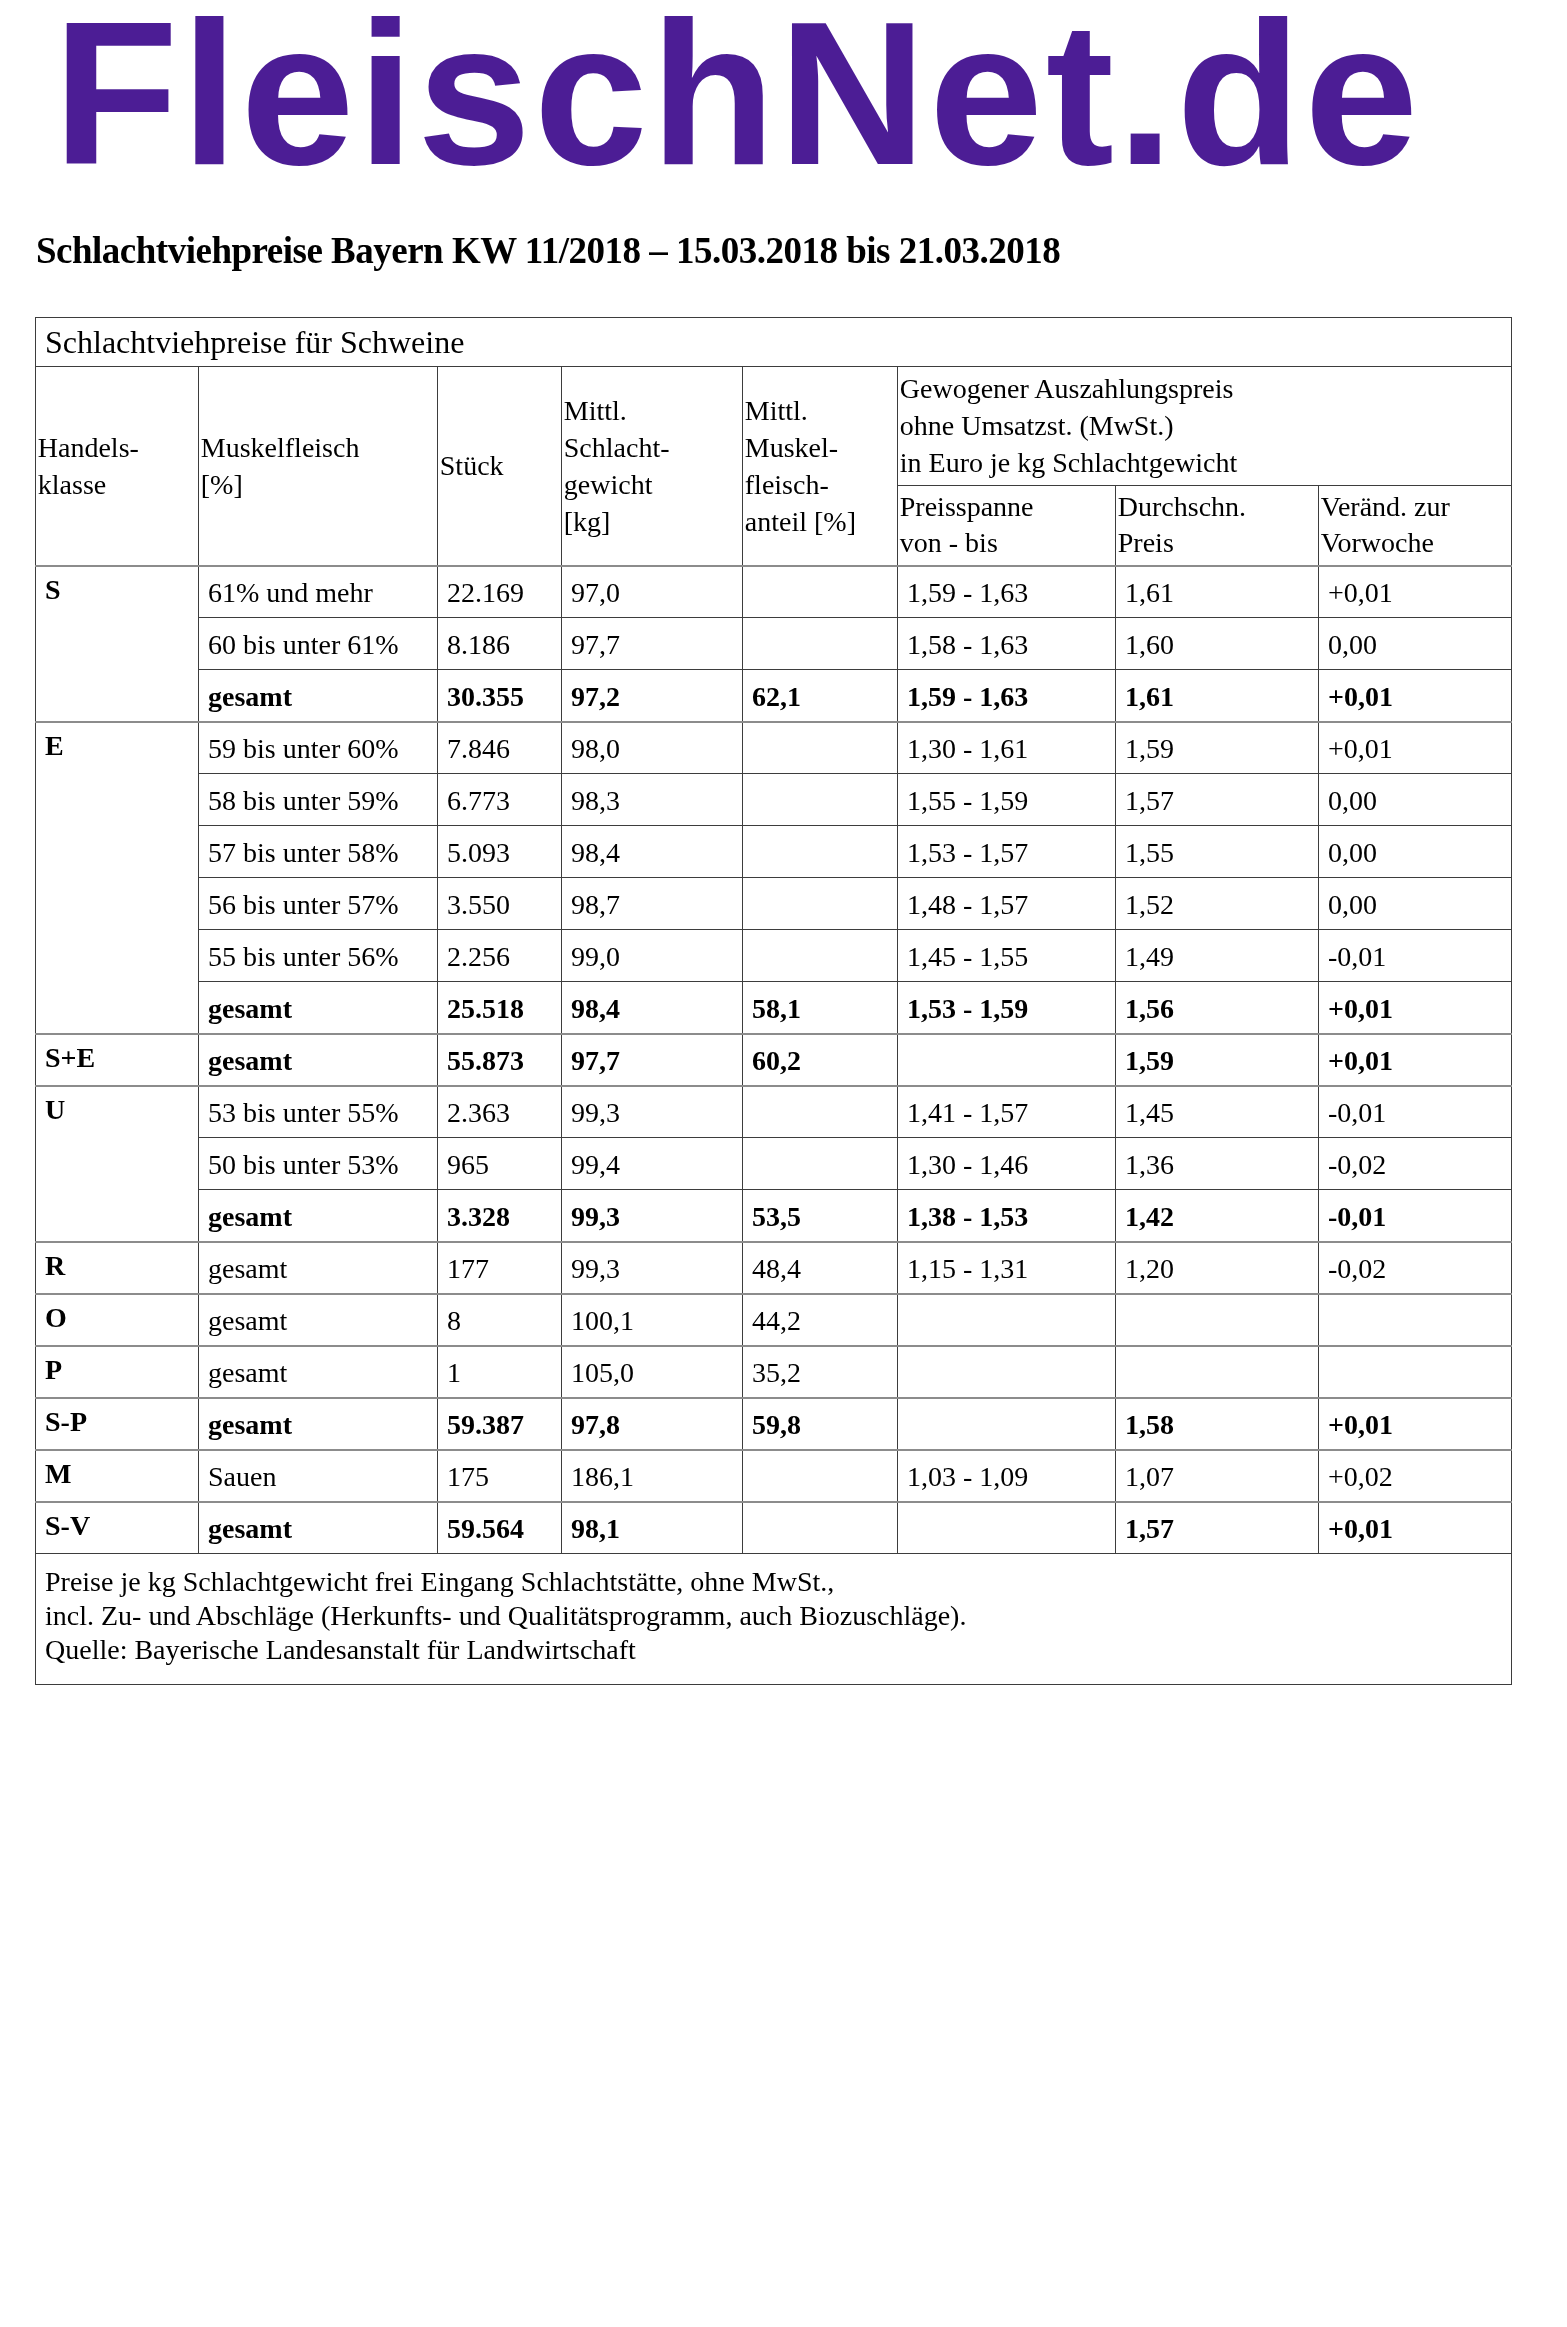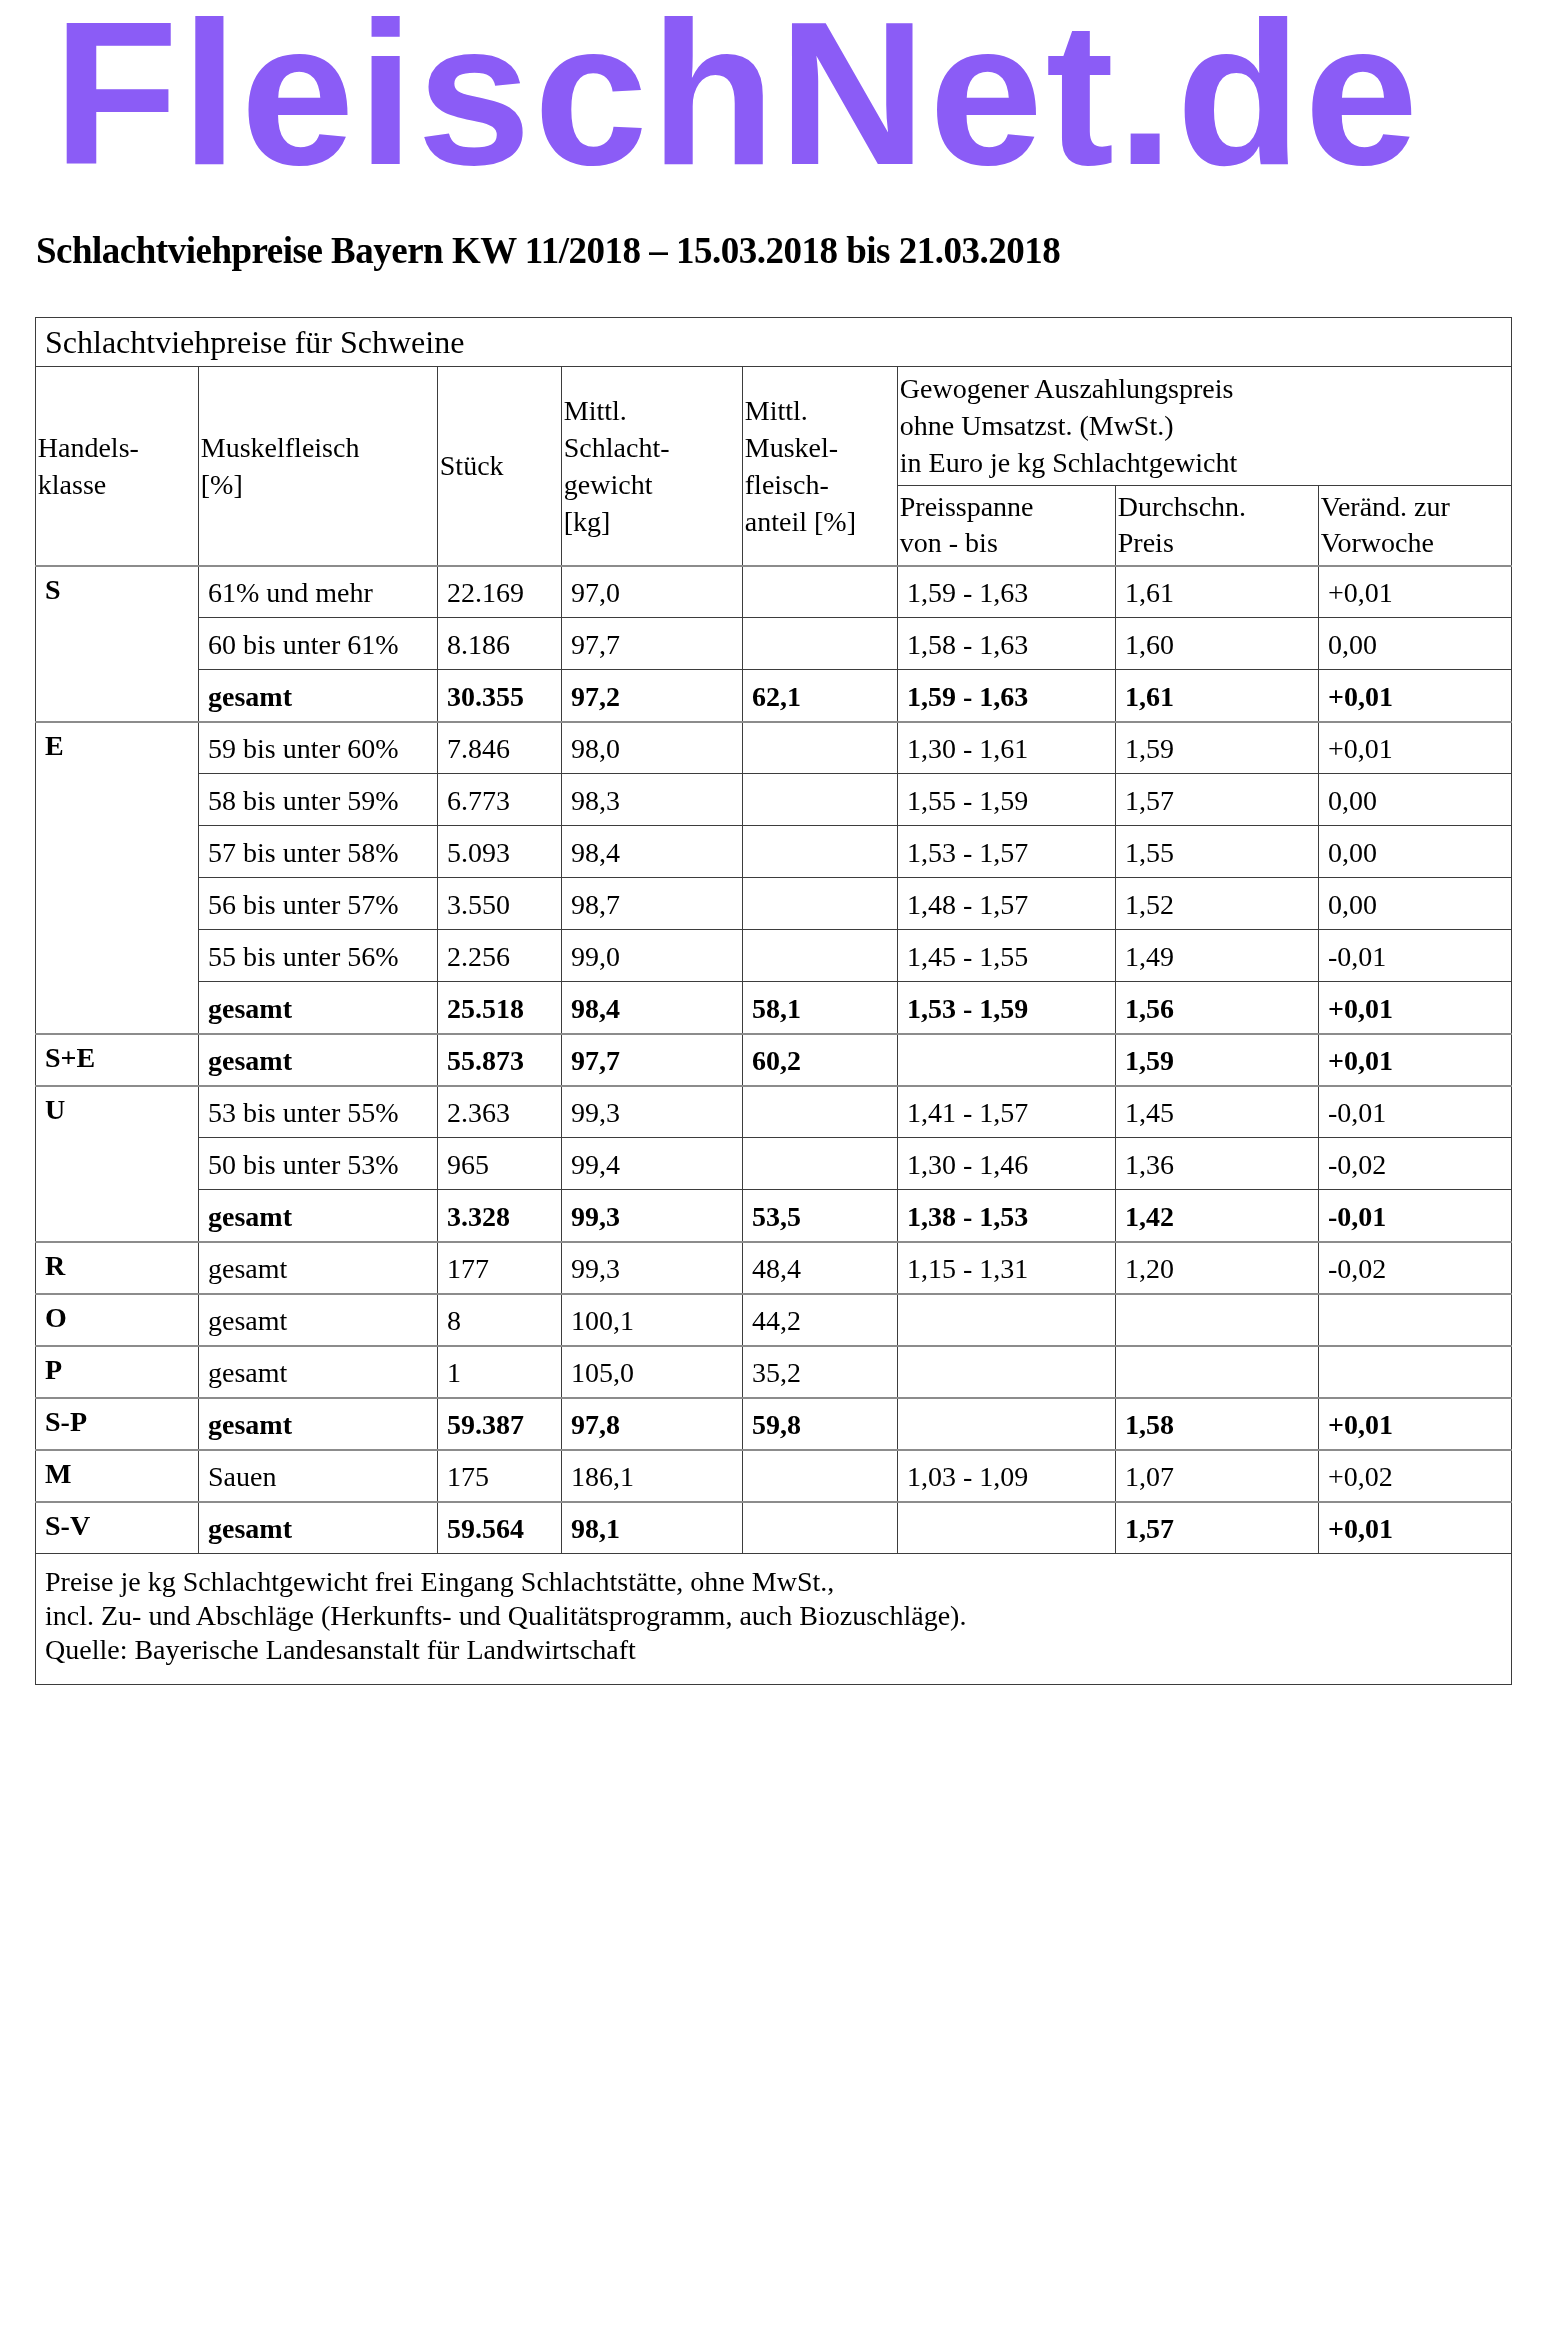--- a/index.html
+++ b/index.html
@@ -11,21 +11,21 @@
     font-family: "Liberation Serif", "DejaVu Serif", serif;
     color: #000;
     overflow: hidden;
   }
 
   
   .logo { margin: 14.5px 0 0 53px; }
   .brand {
     font-family: "Liberation Sans", "DejaVu Sans", sans-serif;
     font-weight: bold;
-    color: #8b5cf6;
+    color: #4c1d95;
     font-size: 205px;
     line-height: 156px;
     letter-spacing: 2.7px;
     white-space: nowrap;
   }
   .tagline {
     font-family: "Liberation Sans", "DejaVu Sans", sans-serif;
     color: #4053a4;
     font-size: 72px;
     line-height: 89px;

